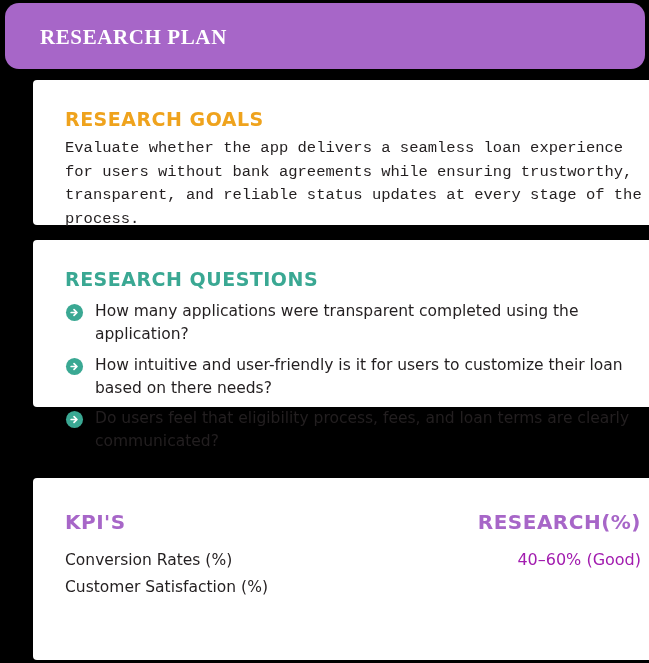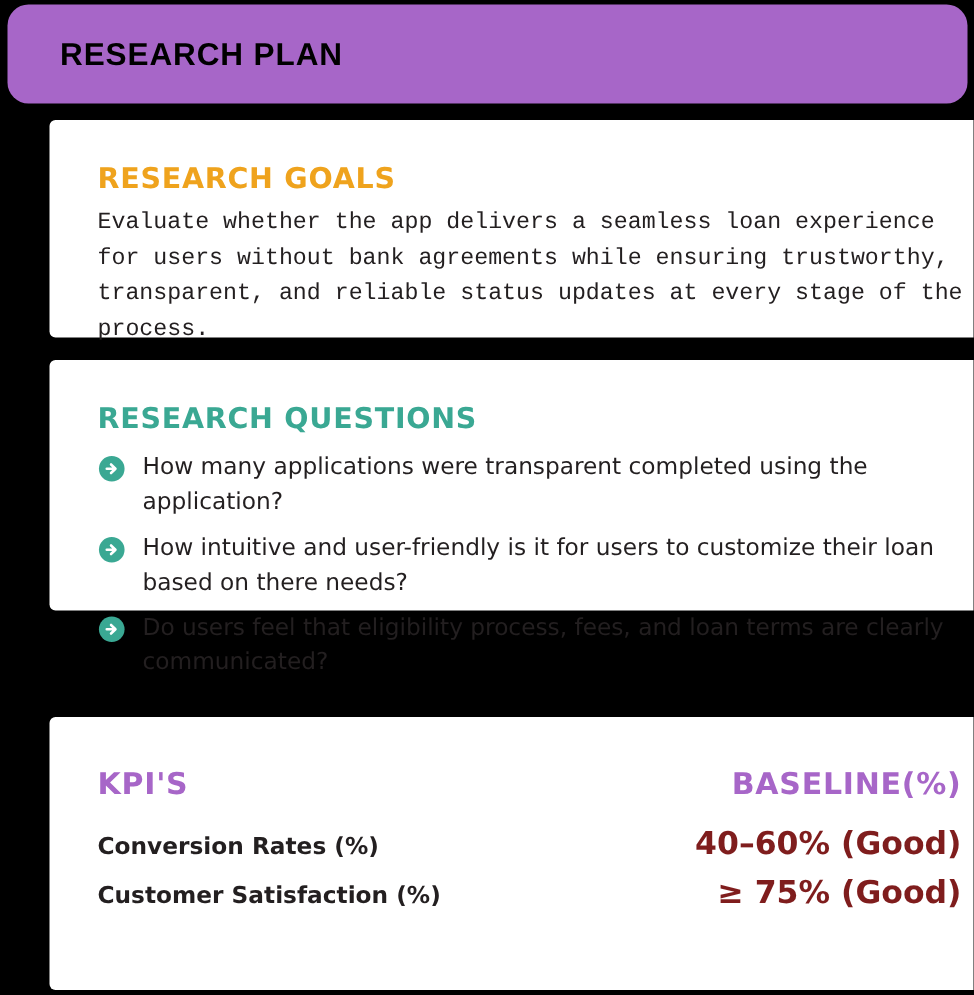--- a/index.html
+++ b/index.html
@@ -29,25 +29,25 @@
     width: 640px;
     height: 66px;
     background: #a766c8;
     border-radius: 14px;
     box-sizing: border-box;
   }
   .header-title {
     position: absolute;
     left: 35px;
     top: 22px;
-    color: #000000;
+    color: #ffffff;
     font-size: 21px;
     font-weight: bold;
     letter-spacing: 0.6px;
-    font-family: Liberation Sans, sans-serif;
+    font-family: Liberation Serif, serif;
   }
 
   
   .card {
     position: absolute;
     background: #ffffff;
     border-radius: 4px;
     box-sizing: border-box;
     margin-left: 28px;
   }
@@ -140,36 +140,35 @@
     right: 32px;
     top: 32px;
     color: #a766c8;
     font-size: 20px;
   }
   .kpi-rows {
     position: absolute;
     left: 32px;
     right: 32px;
     top: 72px;
-    font-weight: bold;
   }
   .kpi-row {
     display: flex;
     justify-content: space-between;
     align-items: baseline;
     margin-bottom: 9px;
   }
   .kpi-name {
     color: #231f20;
     font-size: 15.5px;
     font-family: "DejaVu Sans", sans-serif;
   }
   .kpi-val {
-    color: #7f1d1d;
-    font-size: 21px;
+    color: #a21caf;
+    font-size: 16px;
     text-align: right;
     font-family: "DejaVu Sans", sans-serif;
   }
 </style>
 </head>
 <body>
 
 <div class="page">
 
   <div class="header-card">
@@ -213,30 +212,29 @@
           </svg>
         </span>
         <span class="q-text">Do users feel that eligibility process, fees, and loan terms are clearly communicated?</span>
       </div>
 
     </div>
   </div>
 
   <div class="card kpi-card">
     <div class="section-title kpi-title">KPI'S</div>
-    <div class="section-title baseline-title">BASELINE(%)</div>
+    <div class="section-title baseline-title">RESEARCH(%)</div>
     <div class="kpi-rows">
 
       <div class="kpi-row">
         <span class="kpi-name">Conversion Rates  (%)</span>
         <span class="kpi-val">40–60% (Good)</span>
       </div>
 
       <div class="kpi-row">
         <span class="kpi-name">Customer Satisfaction  (%)</span>
-        <span class="kpi-val">≥ 75% (Good)</span>
       </div>
 
 
     </div>
   </div>
 
 </div>
 
 </body></html>

